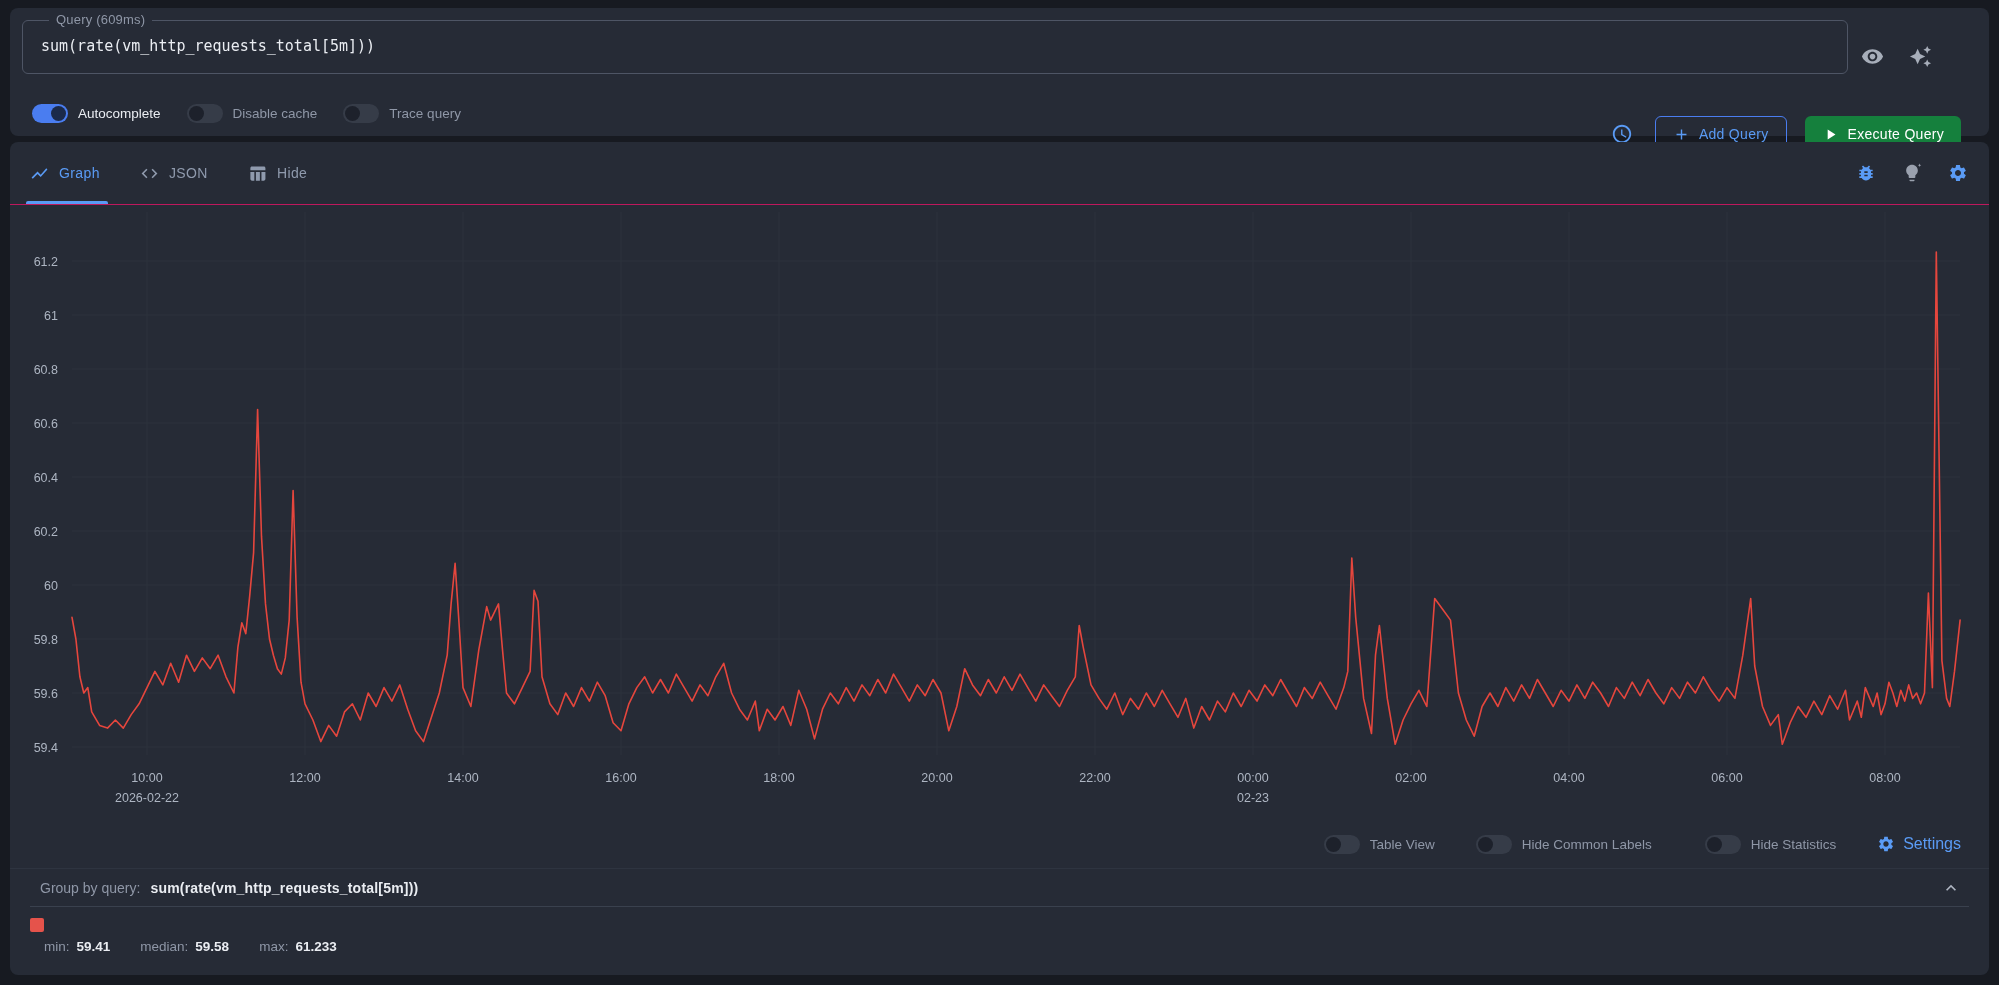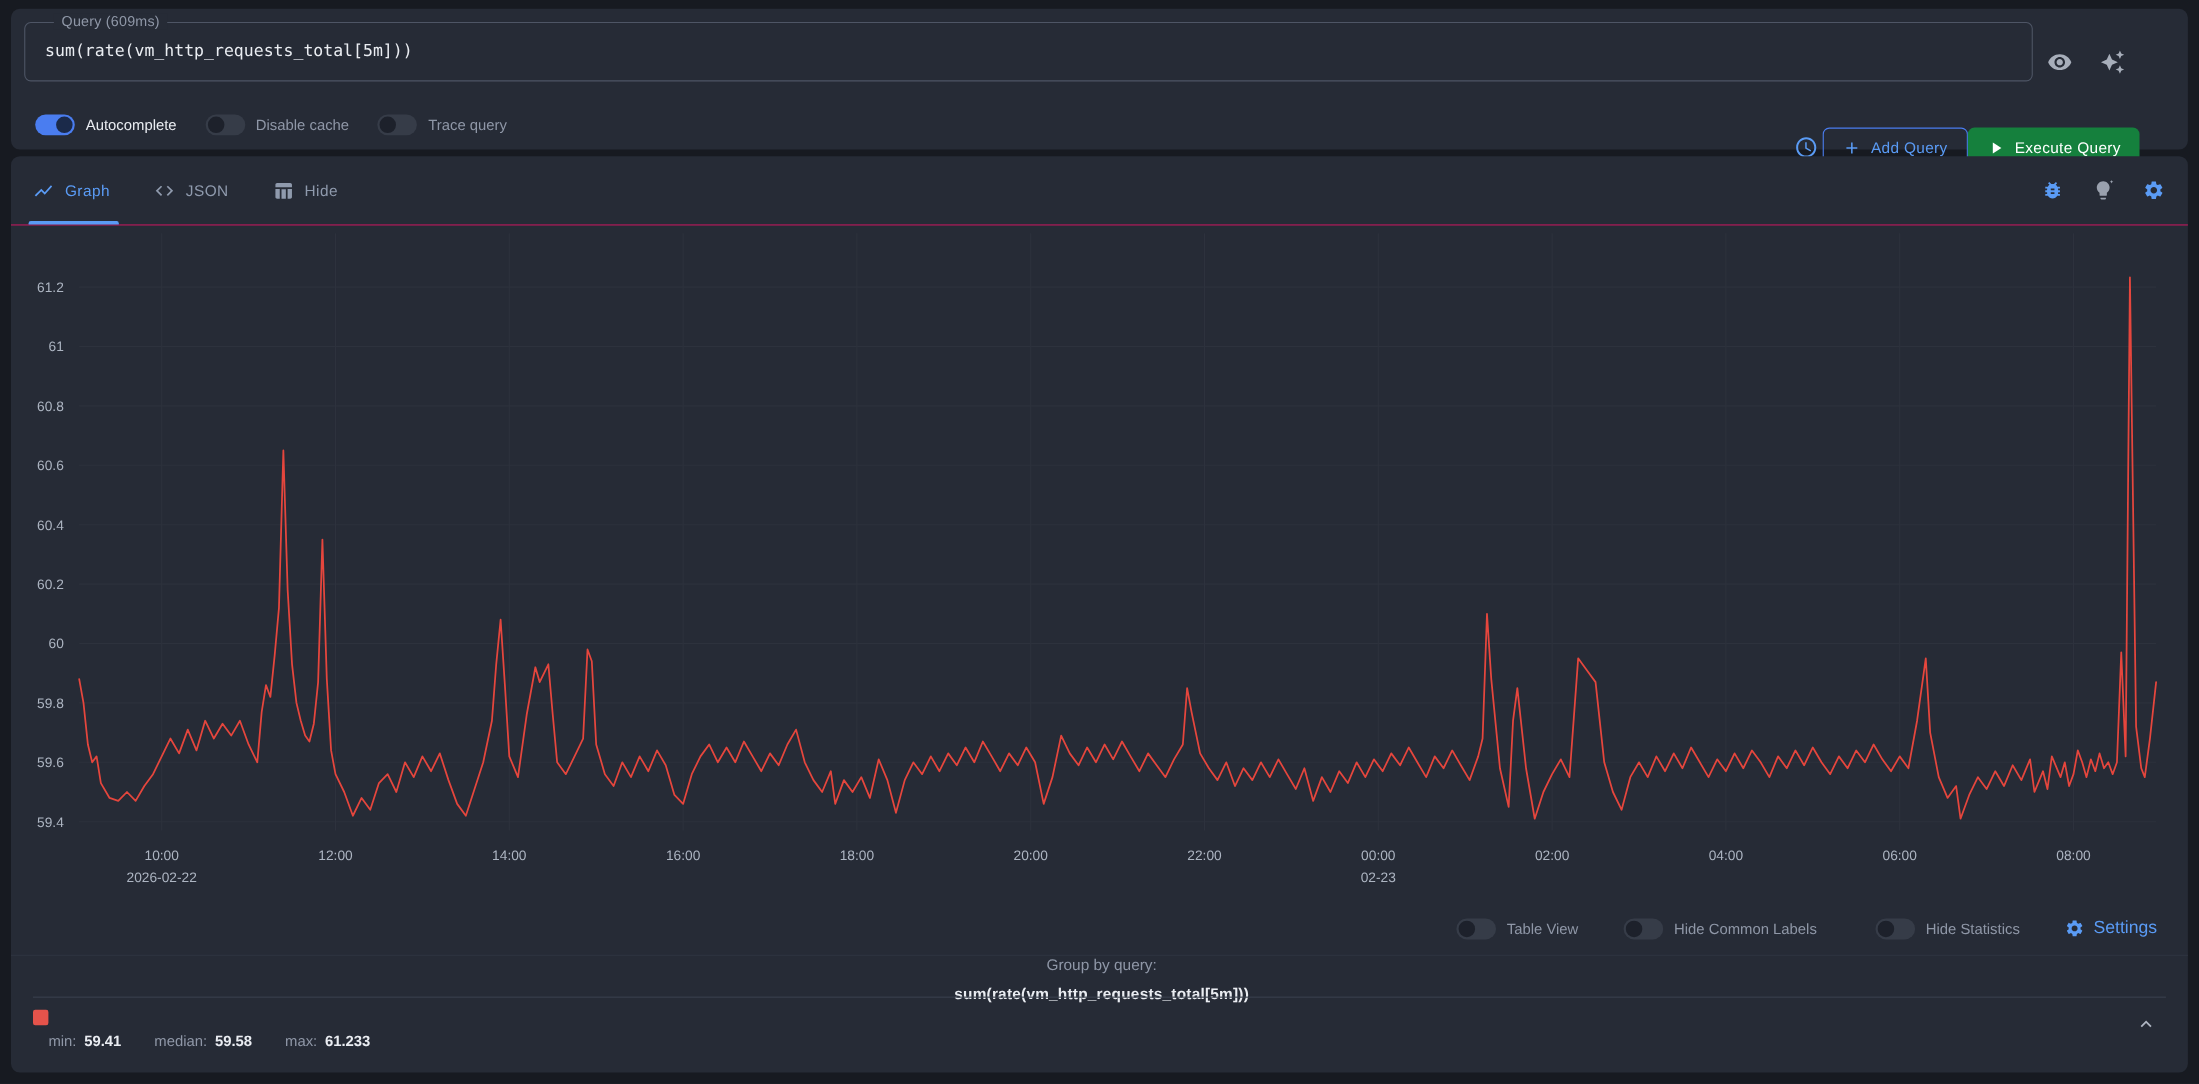--- a/index.html
+++ b/index.html
@@ -14,32 +14,32 @@
   .query-label { position:absolute; left:26px; top:-9px; font-size:13px; color:#8f97a7;
                  background:#262b36; padding:0 7px; letter-spacing:.2px; }
   .query-text { position:absolute; left:18px; top:16px; font-family:"DejaVu Sans Mono",monospace;
                 font-size:15px; color:#eaedf2; white-space:pre; }
   .icon-btn { position:absolute; width:28px; height:28px; display:flex; align-items:center;
               justify-content:center; color:#a7aeba; cursor:pointer; }
   .icon-btn svg { width:23px; height:23px; fill:currentColor; }
   #eye-btn { left:1848px; top:34px; }
   #prettify-btn { left:1896px; top:34px; }
 
-  .controls-row { position:absolute; left:22px; right:44px; top:86px; height:38px;
+  .controls-row { position:absolute; left:22px; right:28px; top:86px; height:38px;
                   display:flex; align-items:center; }
   .toggle-group { display:flex; align-items:center; gap:10px; margin-right:26px; }
   .switch { width:36px; height:19px; border-radius:10px; background:#363c48; position:relative;
             cursor:pointer; flex:0 0 auto; }
   .switch .knob { position:absolute; left:2px; top:2px; width:15px; height:15px;
                   border-radius:50%; background:#1d212b; }
   .switch.on { background:#4a7df0; }
   .switch.on .knob { left:auto; right:2px; background:#1b2a4a; }
   .toggle-label { font-size:13.5px; color:#8f97a7; }
   .toggle-label.bright { color:#eaedf2; }
-  .right-controls { margin-left:auto; display:flex; align-items:center; gap:0;margin-top:42px; }
+  .right-controls { margin-left:auto; display:flex; align-items:center; gap:18px;margin-top:42px; }
   .history-btn { width:30px; height:30px; display:flex; align-items:center; justify-content:center;
                  color:#5a9bf5; cursor:pointer; }
   .history-btn svg { width:22px; height:22px; fill:currentColor; }
   .btn { height:36px; border-radius:6px; display:flex; align-items:center; gap:9px;
          font-size:14px; padding:0 17px; cursor:pointer; letter-spacing:.3px; }
   .btn svg { width:17px; height:17px; fill:currentColor; }
   .btn.outline { border:1px solid #4a7df0; color:#5a9bf5; background:transparent; }
   .btn.primary { background:#15803d; color:#ffffff; }
 
   
@@ -62,21 +62,21 @@
   #chart-svg text { font-family:"Liberation Sans", sans-serif; }
   .chart-area { position:absolute; left:62px; top:70px; width:1888px; height:543px; }
 
   .footer-toggles { position:absolute; right:28px; top:684px; height:36px; display:flex;
                     gap:41px; align-items:center; }
   .settings-link { display:flex; align-items:center; gap:8px; color:#5a9bf5; font-size:16px;
                    cursor:pointer; }
   .settings-link svg { width:18px; height:18px; fill:currentColor; }
   .divider-a { position:absolute; left:0; right:0; top:726px; height:1px; background:#2e3440; }
   .groupby-row { position:absolute; left:30px; right:26px; top:727px; height:37px;
-                 display:flex; align-items:center; gap:10px;flex-direction:column; }
+                 display:flex; align-items:center; gap:10px; }
   .groupby-label { font-size:14px; color:#8f97a7; }
   .groupby-value { font-size:14px; font-weight:bold; color:#eaedf2; letter-spacing:.2px; }
   .collapse-btn { margin-left:auto; width:24px; height:24px; display:flex; align-items:center;
                   justify-content:center; color:#aeb5c2; cursor:pointer; }
   .collapse-btn svg { width:20px; height:20px; fill:currentColor; }
   .divider-b { position:absolute; left:20px; right:20px; top:764px; height:1px; background:#3a414e; }
   .legend-swatch { position:absolute; left:20px; top:776px; width:14px; height:14px;
                    border-radius:2px; cursor:pointer; }
   .stats-row { position:absolute; left:34px; top:797px; display:flex; gap:30px;
                font-size:13.5px; color:#8f97a7; align-items:center; }

